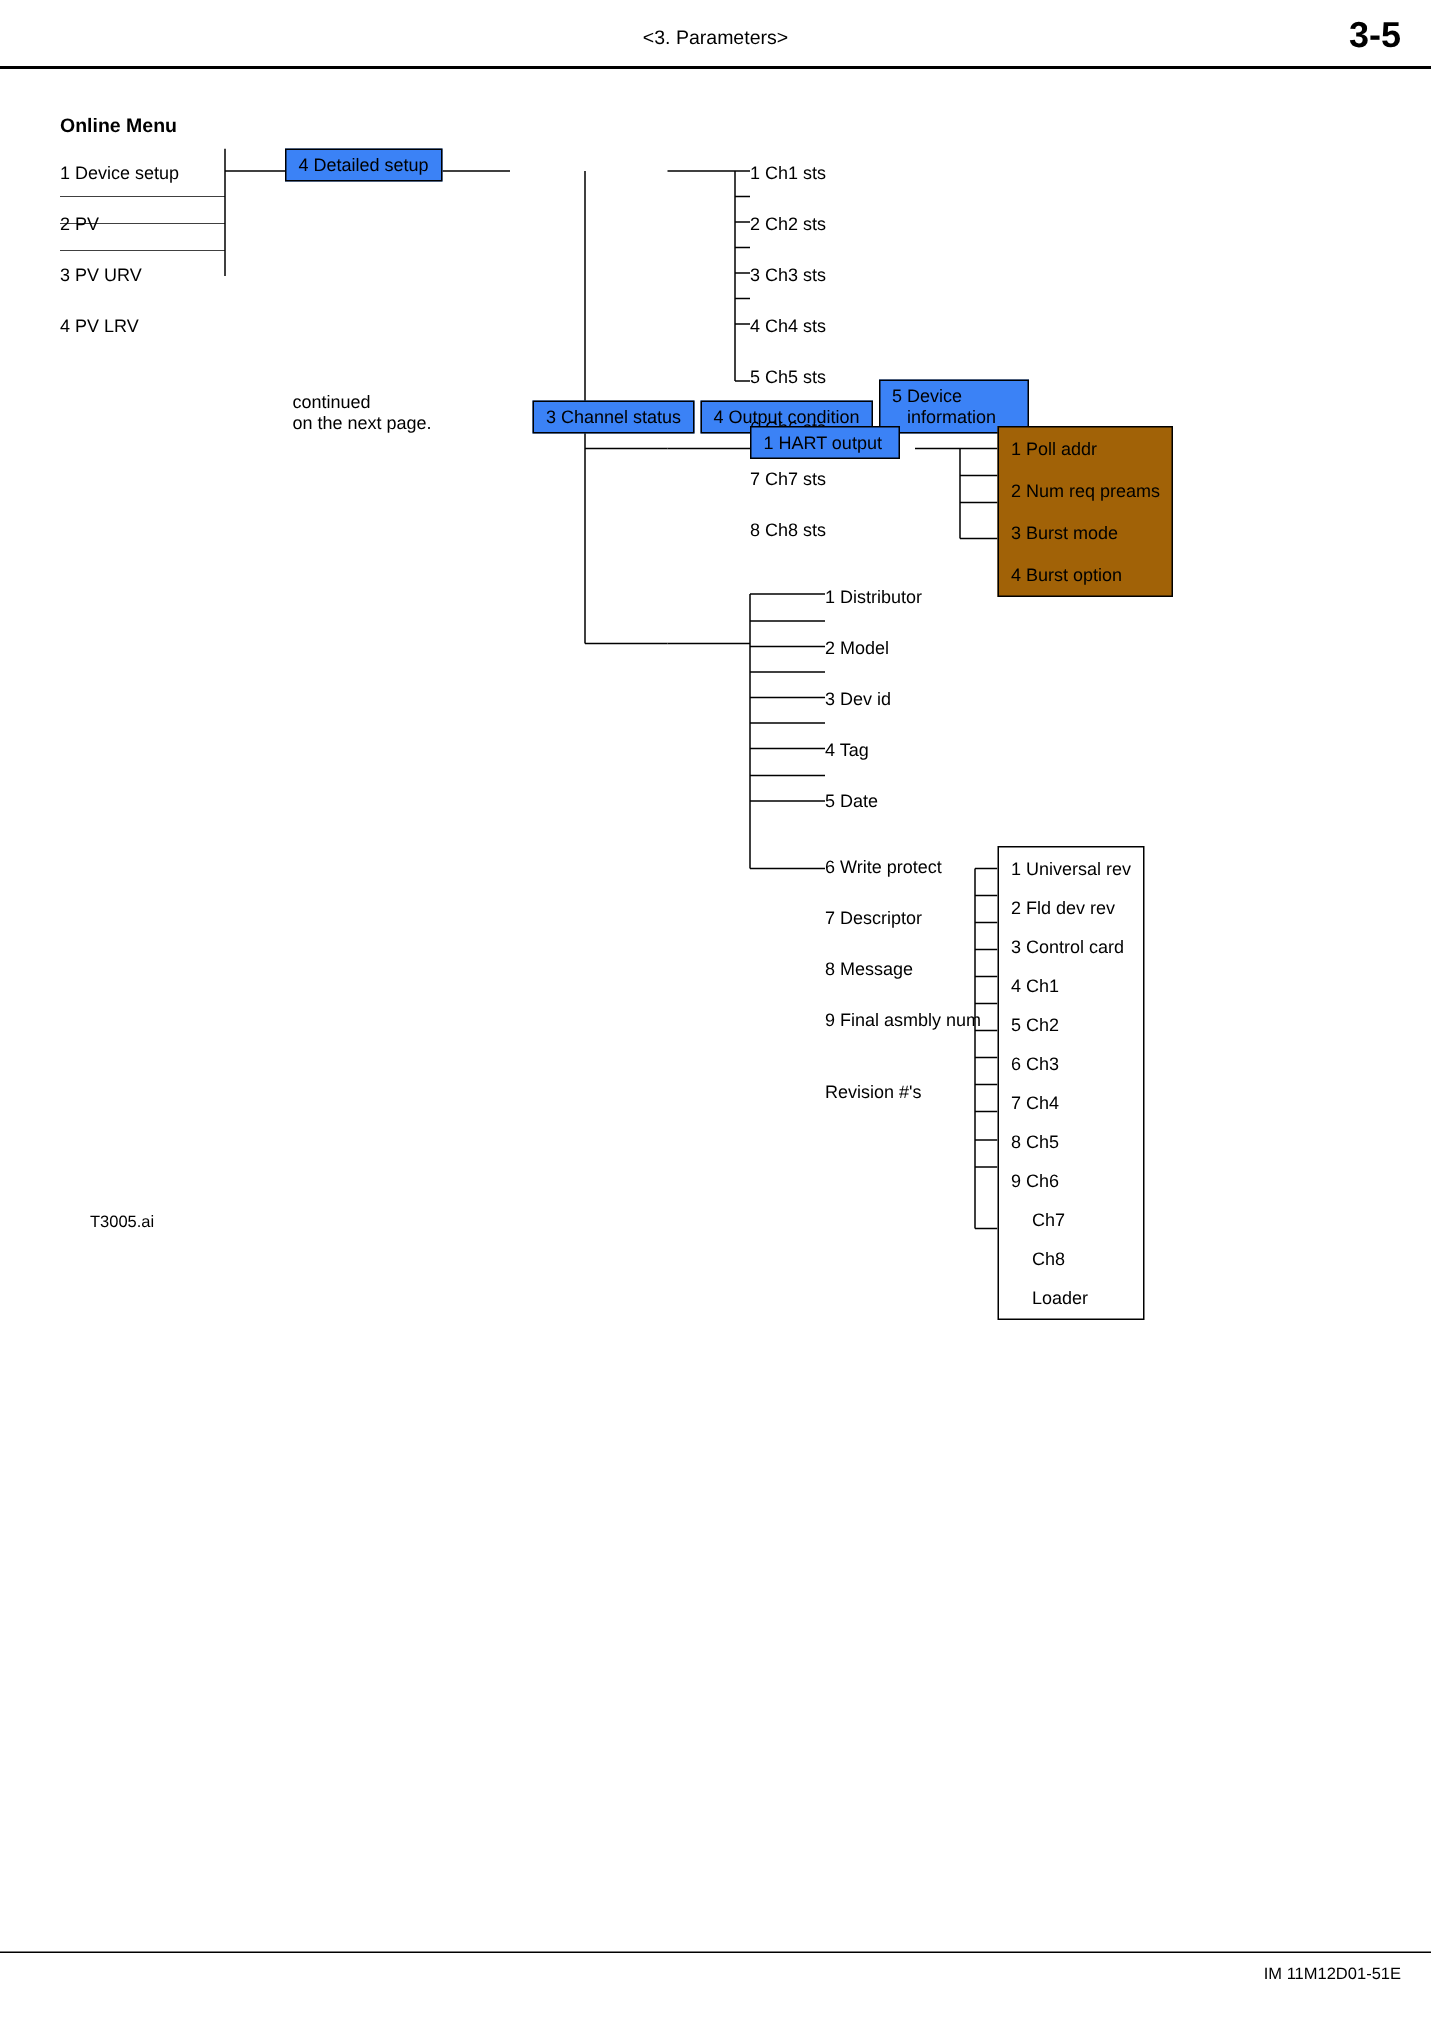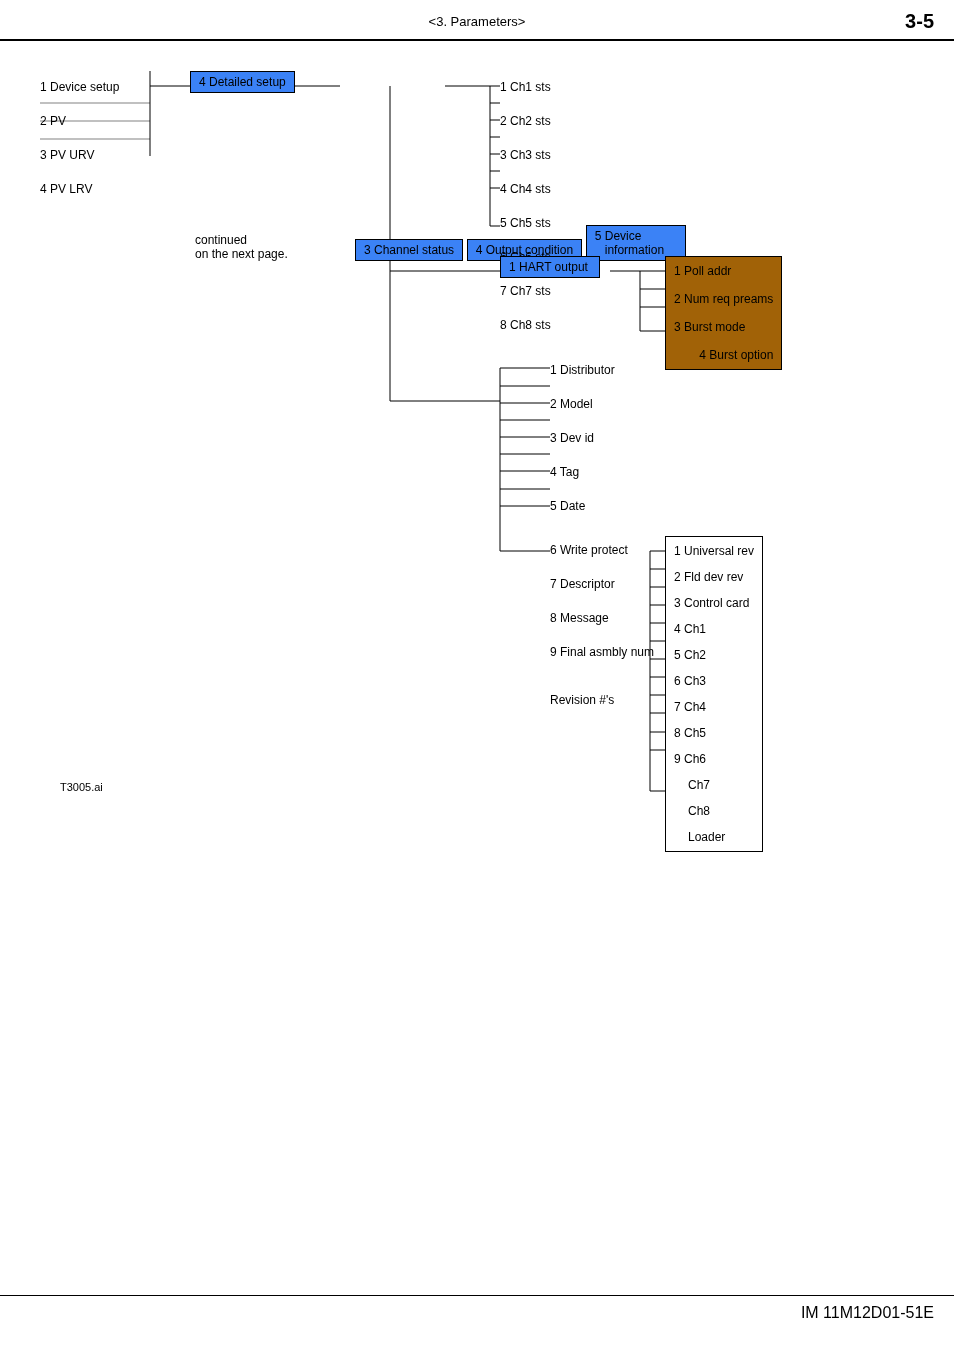--- a/index.html
+++ b/index.html
@@ -26,21 +26,21 @@
       flex: 1;
     }
     .page-header-center {
       flex: 1;
       text-align: center;
       font-size: 13px;
     }
     .page-header-right {
       flex: 1;
       text-align: right;
-      font-size: 20px;
+      font-size: 24px;
       font-weight: bold;
     }
 
     
     .diagram-area {
       padding: 10px 30px 30px 30px;
       position: relative;
     }
 
     .online-menu-title {
@@ -96,21 +96,21 @@
     
     .page-footer {
       position: absolute;
       bottom: 20px;
       left: 0;
       right: 0;
       border-top: 1px solid #000;
       padding: 8px 20px;
       display: flex;
       justify-content: flex-end;
-      font-size: 16px;
+      font-size: 11px;
     }
 
     .figure-label {
       position: absolute;
       bottom: 50px;
       left: 30px;
       font-size: 11px;
     }
   </style>
 </head>
@@ -118,20 +118,21 @@
 
 <div class="page-header">
   <div class="page-header-left"></div>
   <div class="page-header-center">
     <span>&lt;3. Parameters&gt;</span>
   </div>
   <div class="page-header-right">3-5</div>
 </div>
 
 <div class="diagram-area">
+  <div class="online-menu-title">Online Menu</div>
 
   <div class="tree-container" style="height: 740px;">
 
     <svg class="lines-svg">
 
       <line x1="120" y1="15" x2="160" y2="15" stroke="#000" stroke-width="1"></line>
 
       <line x1="265" y1="15" x2="310" y2="15" stroke="#000" stroke-width="1"></line>
 
       <line x1="415" y1="15" x2="460" y2="15" stroke="#000" stroke-width="1"></line>
@@ -251,21 +252,21 @@
         <div class="menu-item" style="margin-top: 28px; font-style: normal;">Revision #'s</div>
       </div>
     </div>
 
     <div style="position: absolute; left: 635px; top: 185px;">
       <div style="border: 1px solid #000; padding: 4px 8px; background: #a16207; display: inline-block;">
         <div class="item-list">
           <div class="menu-item">1 Poll addr</div>
           <div class="menu-item" style="margin-top: 8px;">2 Num req preams</div>
           <div class="menu-item" style="margin-top: 8px;">3 Burst mode</div>
-          <div class="menu-item" style="margin-top: 8px; text-align: right;">4 Burst option</div>
+          <div class="menu-item" style="margin-top: 8px;">4 Burst option</div>
         </div>
       </div>
     </div>
 
     <div style="position: absolute; left: 635px; top: 465px;">
       <div style="border: 1px solid #000; padding: 4px 8px; background: #fff; display: inline-block;">
         <div class="item-list">
           <div class="menu-item">1 Universal rev</div>
           <div class="menu-item" style="margin-top: 6px;">2 Fld dev rev</div>
           <div class="menu-item" style="margin-top: 6px;">3 Control card</div>

